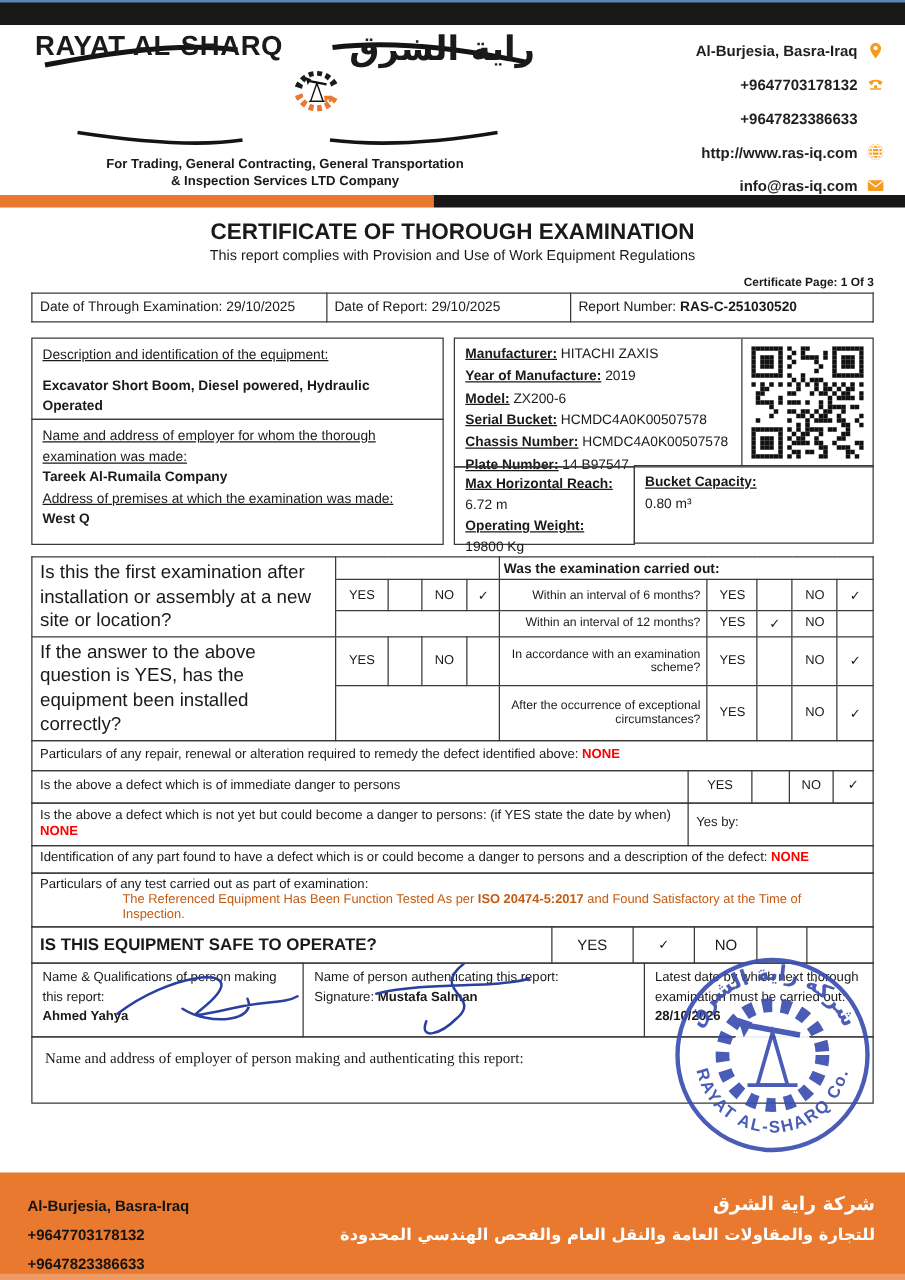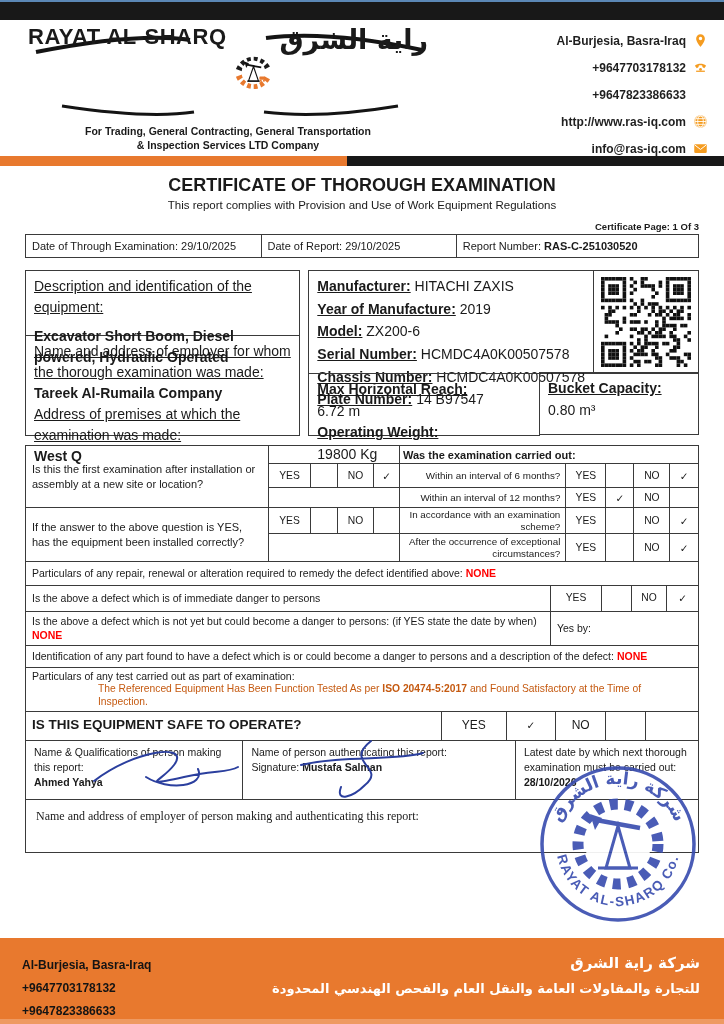--- a/index.html
+++ b/index.html
@@ -28,38 +28,38 @@
   .title{font-size:18px;font-weight:bold;text-align:center;margin:9px 0 3px;}
   .subtitle{font-size:11.5px;text-align:center;margin-bottom:10px;}
   .pageinfo{font-size:9.5px;font-weight:bold;text-align:right;margin-bottom:2px;}
   table{border-collapse:collapse;width:100%;}
   td{border:1px solid #3a3a3a;padding:2px 6px;vertical-align:middle;}
   .t-meta{font-size:11px;}
   .t-meta td{height:18px;margin-top:20px;}
   .b{font-weight:bold;} .u{text-decoration:underline;}
   .red{color:#ff0000;font-weight:bold;}
   
-  .equip{display:flex;gap:8px;margin-top:12px;font-size:14px;}
+  .equip{display:flex;gap:8px;margin-top:12px;font-size:11px;}
   .equip-left{width:49%;}
   .box{border:1px solid #3a3a3a;box-sizing:border-box;padding:5px 8px;line-height:1.5;}
   .box+.box{margin-top:-1px;}
   .eq-box1{height:66px;}
   .eq-box2{height:101px;}
   .equip-right{flex:1;}
   .ed{display:flex;border:1px solid #3a3a3a;height:104px;box-sizing:border-box;}
   .ed-text{flex:1;padding:4px 8px;line-height:1.62;}
   .ed-qr{width:104px;border-left:1px solid #3a3a3a;display:flex;align-items:center;justify-content:center;}
   .eb{display:flex;margin-top:-1px;}
   .eb .box{line-height:1.55;}
   .eb-left{flex:1;height:63px;}
-  .eb-right{width:160px;height:63px;margin-left:-1px;}
+  .eb-right{width:192px;height:63px;margin-left:-1px;}
   
   .t-exam{margin-top:9px;font-size:10px;table-layout:fixed;}
   .t-exam td{text-align:center;padding:1px 3px;}
-  td.q{text-align:left;font-size:11px;padding:2px 6px;line-height:1.3;}
+  td.q{text-align:left;font-size:15px;padding:2px 6px;line-height:1.3;}
   td.sq{text-align:right;font-size:9.8px;padding:1px 5px;line-height:1.15;}
   td.yn{font-weight:normal;font-size:10.3px;}
   td.hdr{text-align:left;font-weight:bold;font-size:11px;}
   .t-row{margin-top:-1px;font-size:10.5px;table-layout:fixed;}
   .t-row td{text-align:left;line-height:1.25;margin-left:10px;}
   .t-row td.yn,.t-row td.ck{text-align:center;}
   td.ck{font-size:10.5px;}
   .safe-label{font-size:13.5px;font-weight:bold;}
   .t-safe td{height:24px;}
   .t-sig td{vertical-align:top;font-size:10.5px;line-height:1.45;padding:4px 8px;position:relative;height:50px;}
@@ -193,21 +193,21 @@
           <div class="u">Address of premises at which the examination was made:</div>
           <div class="b">West Q</div>
         </div>
       </div>
       <div class="equip-right">
         <div class="ed">
           <div class="ed-text">
             <div><span class="b u">Manufacturer:</span> <span>HITACHI ZAXIS</span></div>
             <div><span class="b u">Year of Manufacture:</span> <span>2019</span></div>
             <div><span class="b u">Model:</span> <span>ZX200-6</span></div>
-            <div class="nw"><span class="b u">Serial Number:</span> <span>HCMDC4A0K00507578</span></div>
+            <div class="nw"><span class="b u">Serial Bucket:</span> <span>HCMDC4A0K00507578</span></div>
             <div class="nw"><span class="b u">Chassis Number:</span> <span>HCMDC4A0K00507578</span></div>
             <div><span class="b u">Plate Number:</span> <span>14 B97547</span></div>
           </div>
           <div class="ed-qr">
             <svg width="90" height="90" viewBox="0 0 25 25" fill="#111111">
                 <rect x="0" y="0" width="1" height="1"></rect>
                 <rect x="1" y="0" width="1" height="1"></rect>
                 <rect x="2" y="0" width="1" height="1"></rect>
                 <rect x="3" y="0" width="1" height="1"></rect>
                 <rect x="4" y="0" width="1" height="1"></rect>

